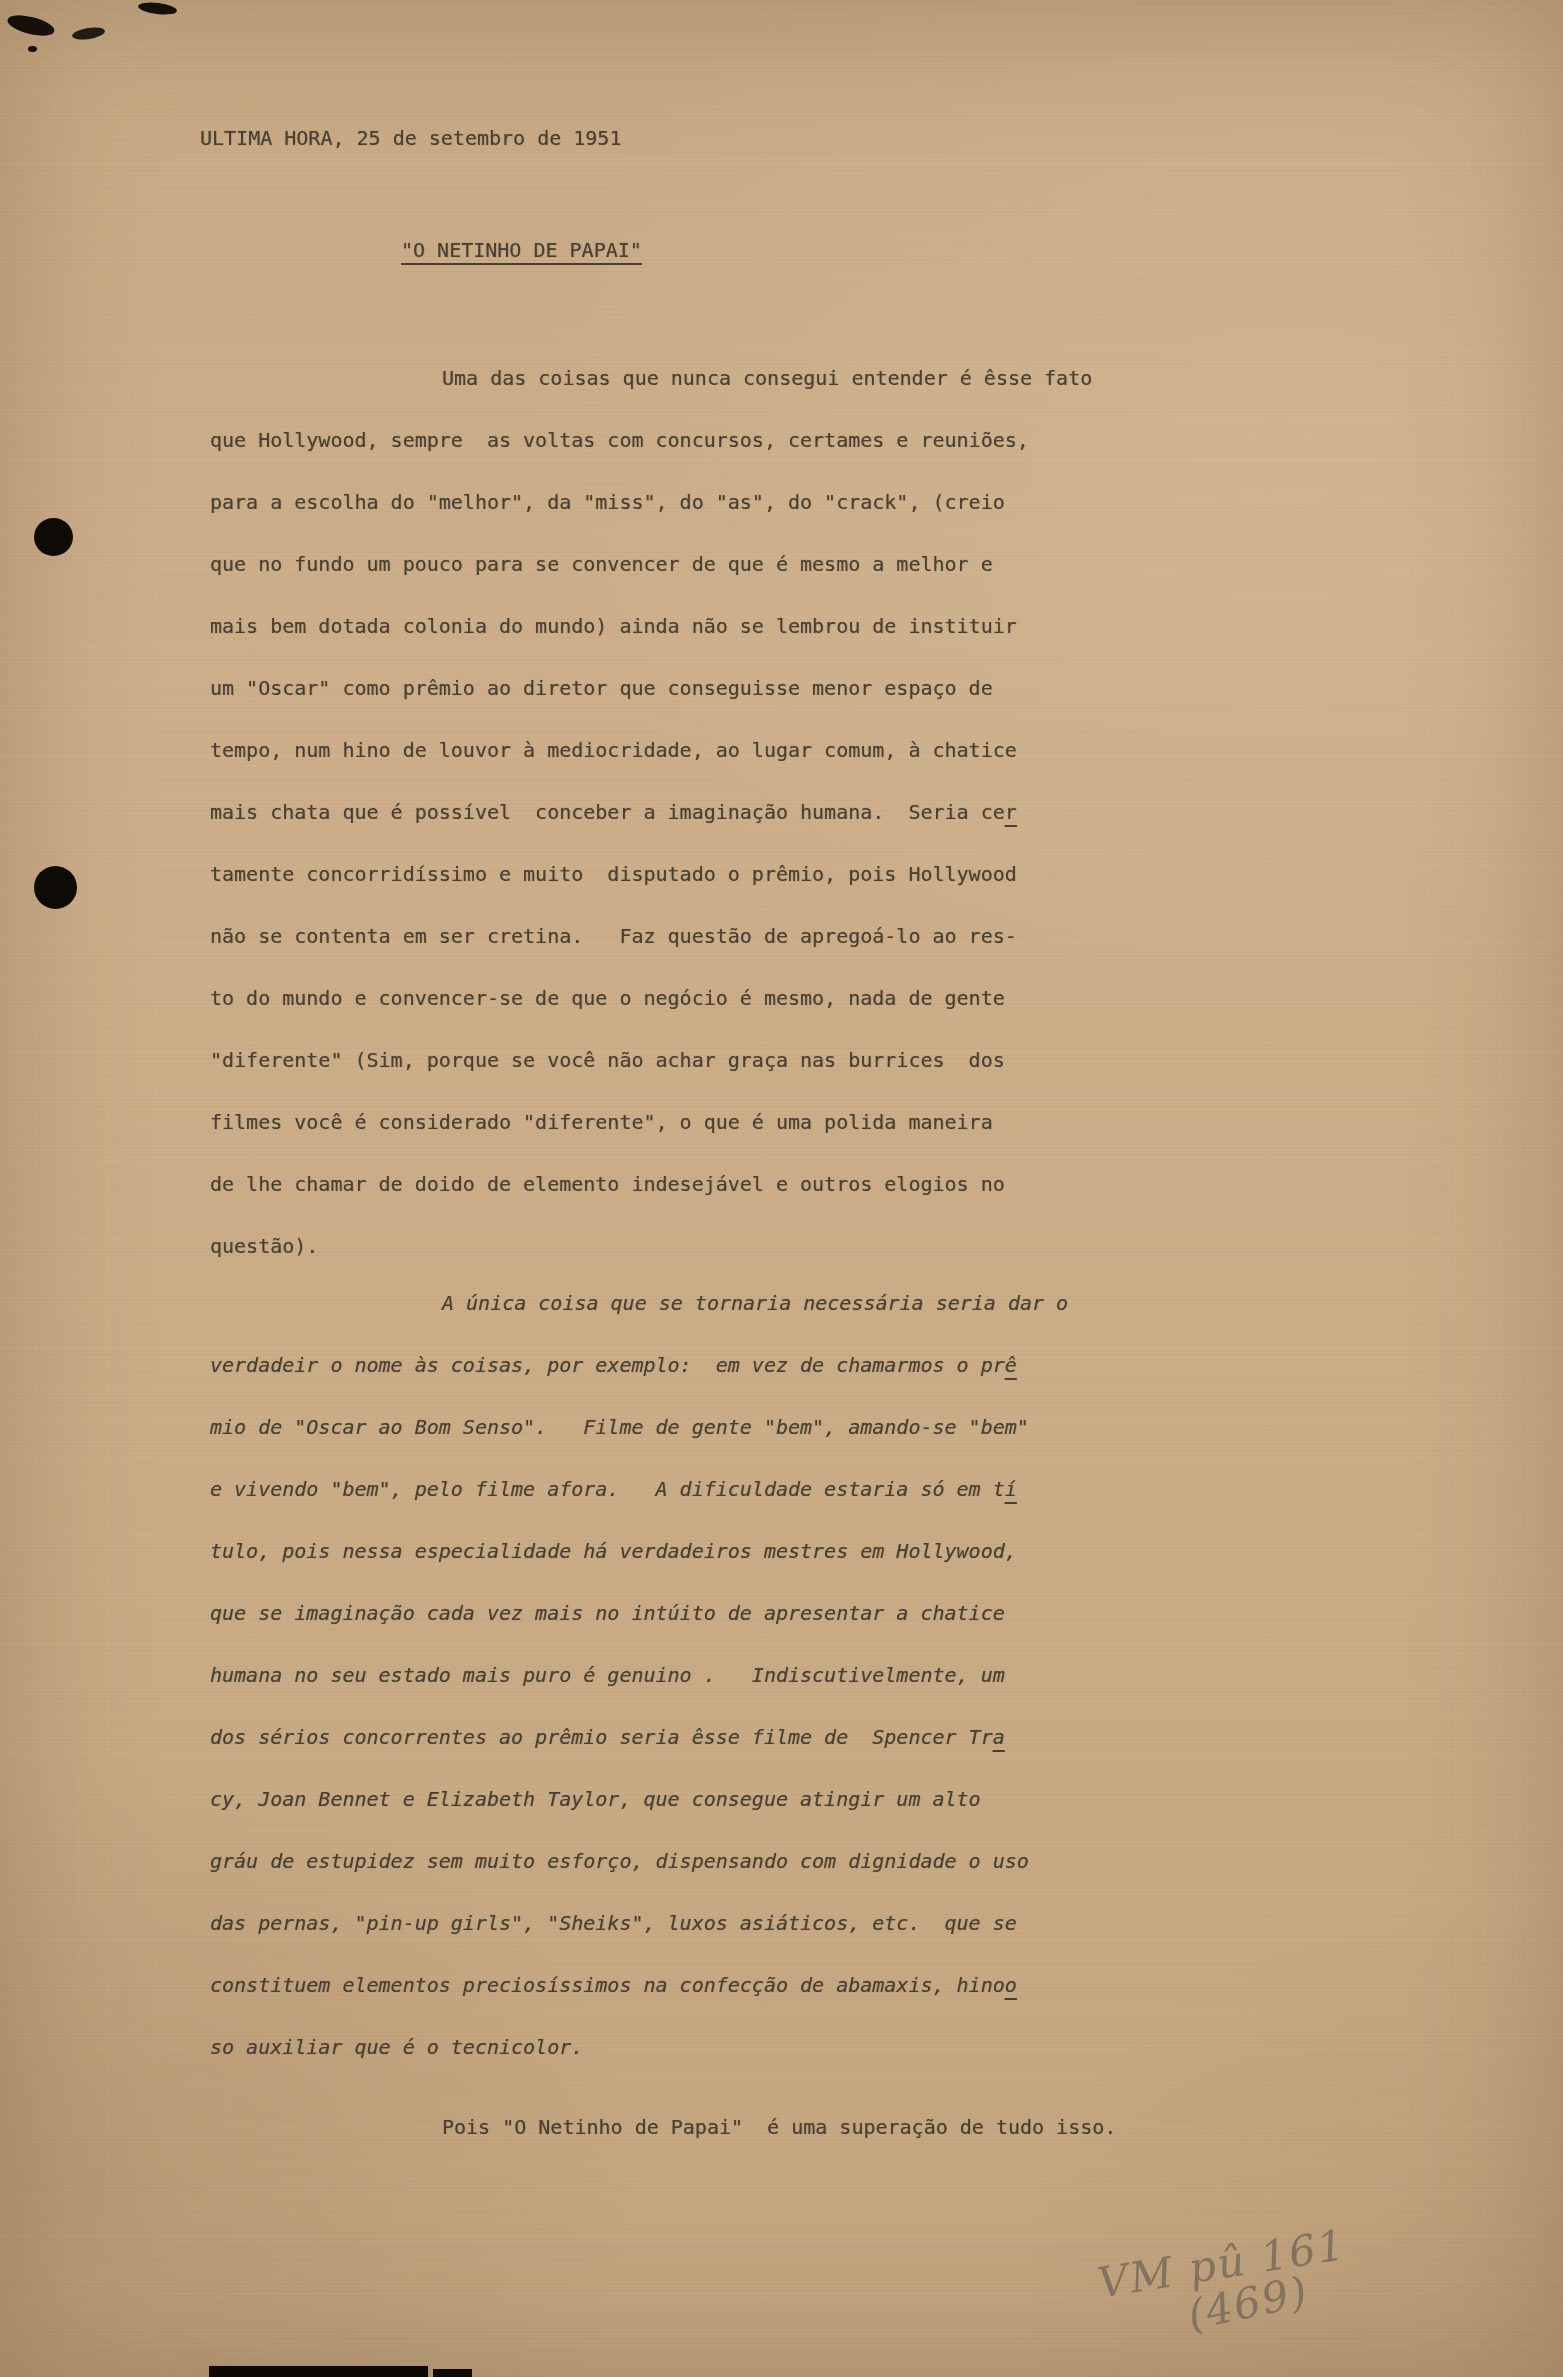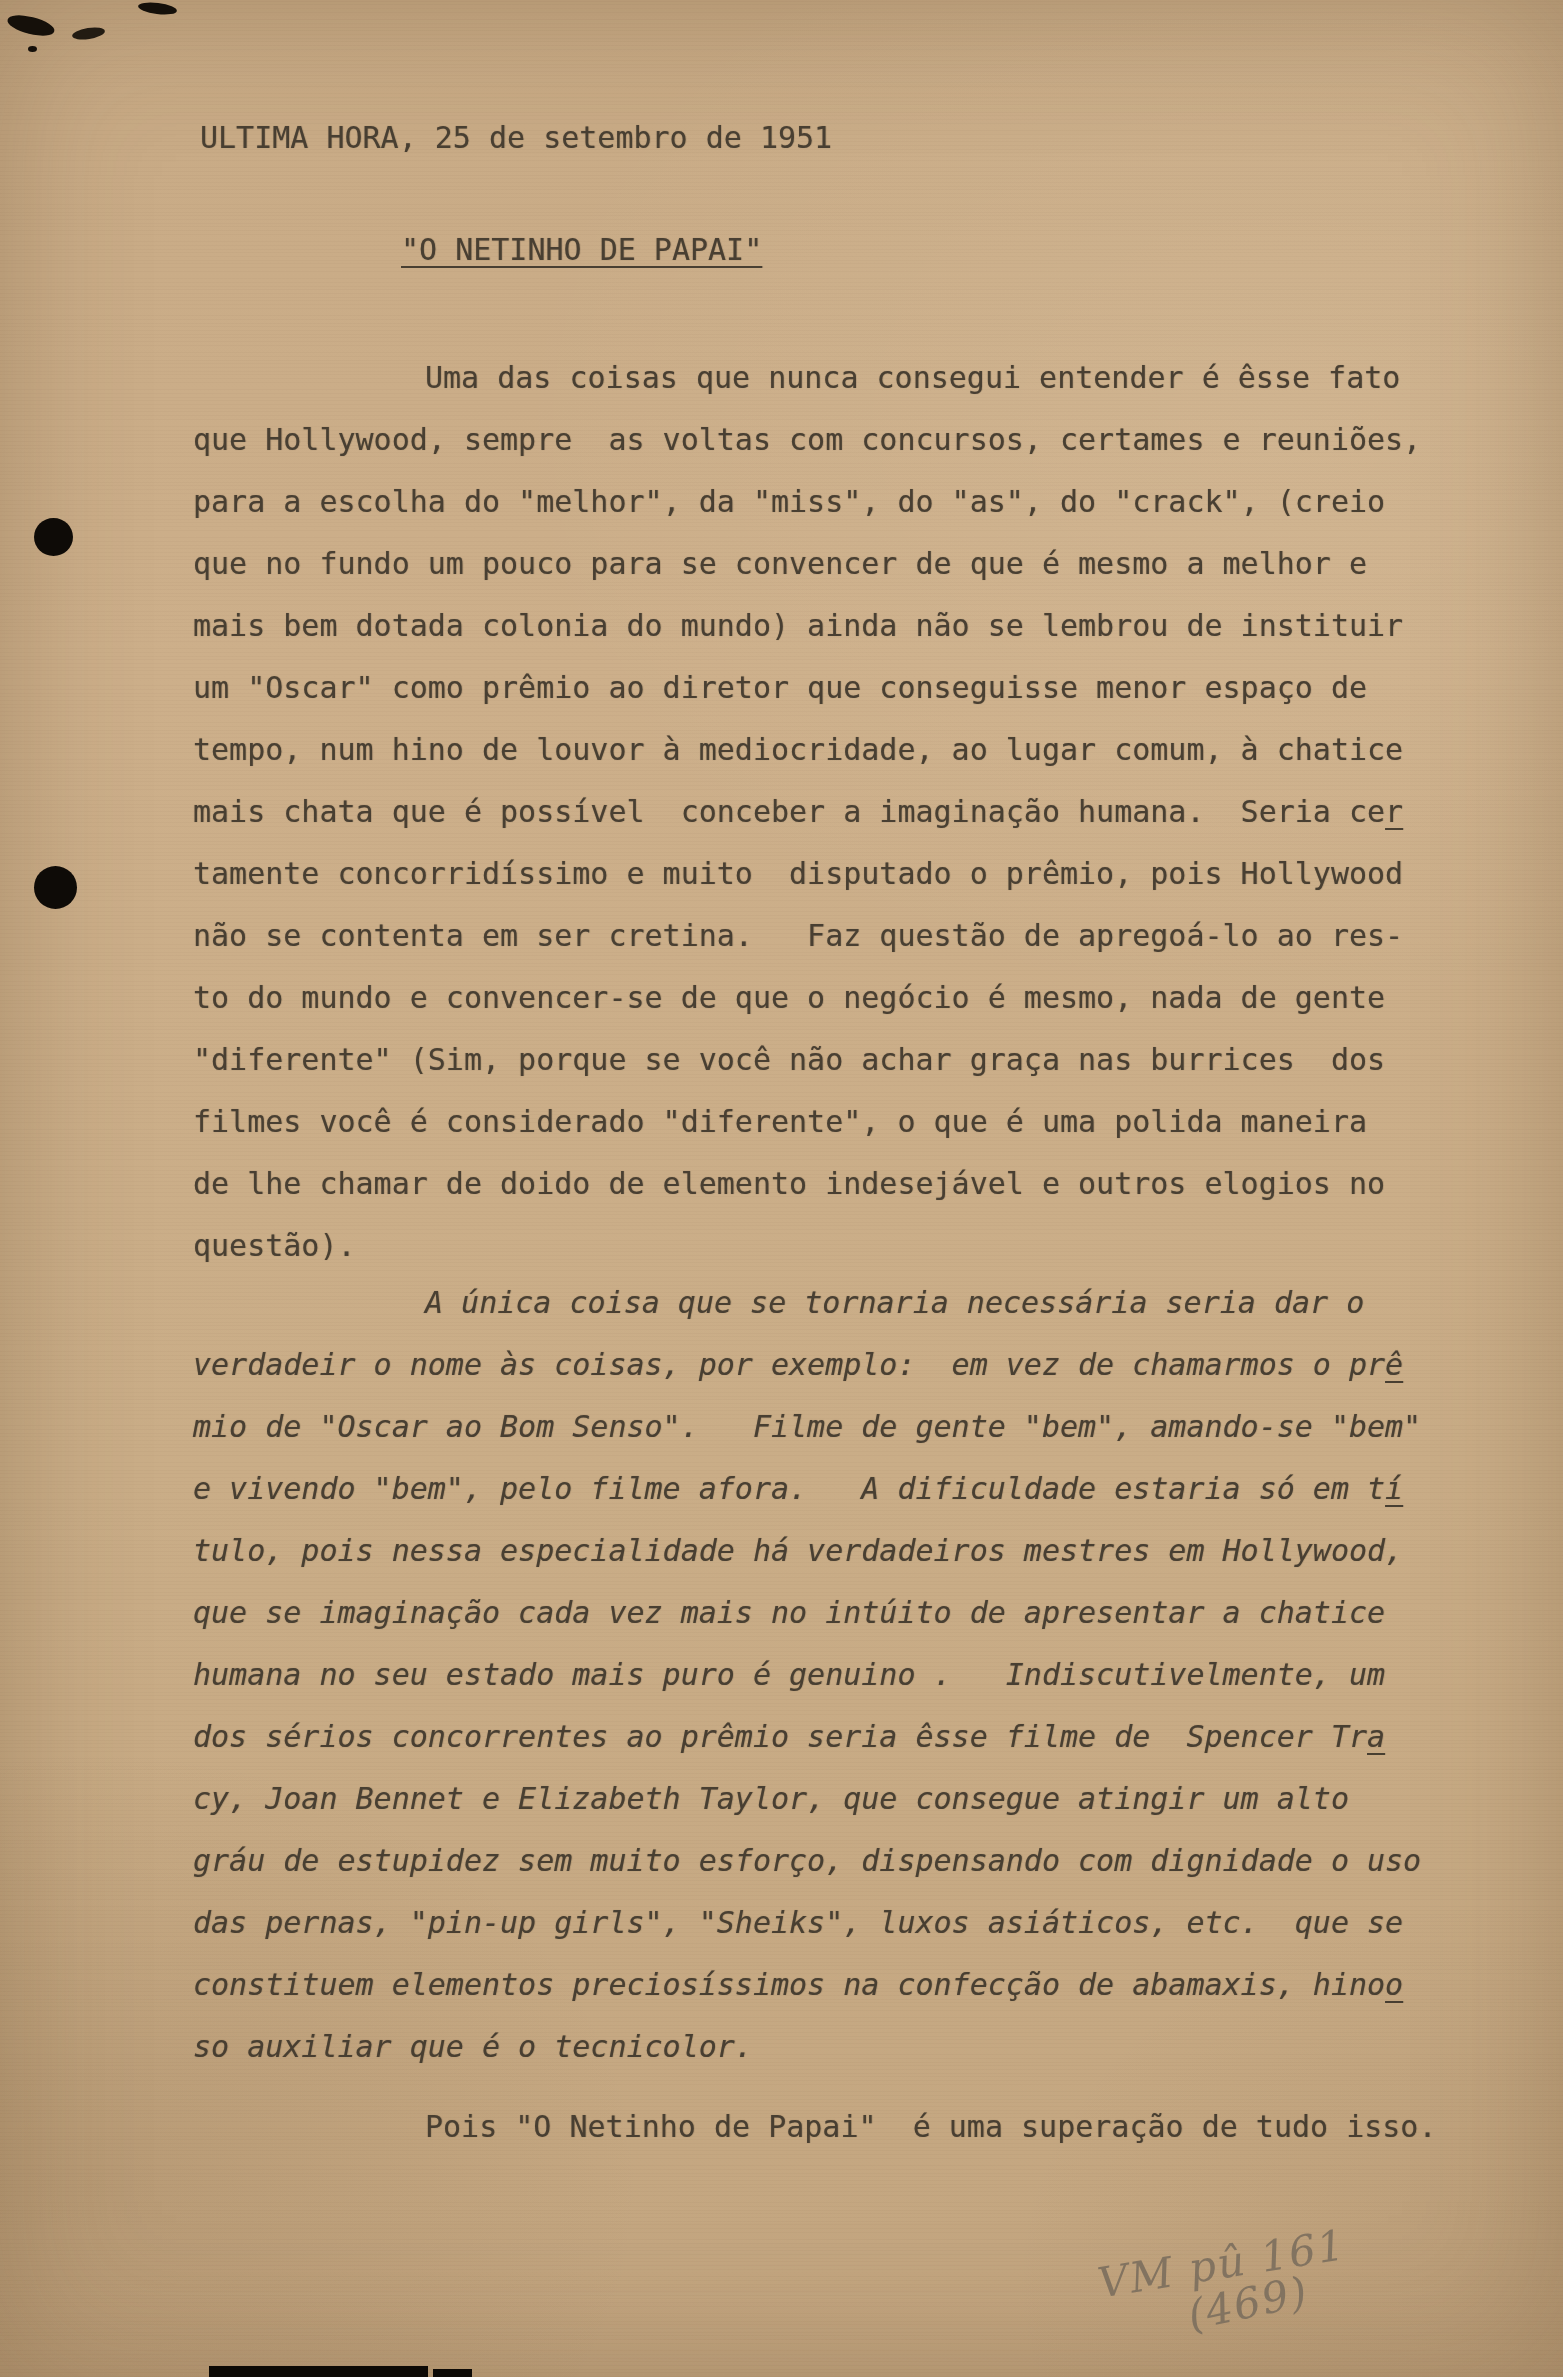--- a/index.html
+++ b/index.html
@@ -13,29 +13,29 @@
       radial-gradient(1194px 918px at 82% 18%, rgba(255,242,214,0.10), transparent 65%),
       radial-gradient(918px 735px at 6% 92%, rgba(92,62,32,0.12), transparent 60%),
       radial-gradient(826px 643px at 96% 96%, rgba(92,62,32,0.08), transparent 60%),
       repeating-linear-gradient(0deg, rgba(0,0,0,0.015) 0 0.9px, rgba(255,255,255,0.012) 0.9px 3.7px),
       linear-gradient(180deg,#c7a984 0%,#ccae89 28%,#c9ac86 62%,#c2a47e 100%);
     box-shadow:inset 0 0 147px rgba(82,56,30,0.28);
   }
   .typed{
     color:rgba(64,56,44,0.88);
     text-shadow:0 0 0.9px rgba(64,56,44,0.45), 0.9px 0 0 rgba(64,56,44,0.10);
-    font-size:30px;
+    font-size:20px;
   }
   .hline{position:absolute;left:200px;top:107px;height:62px;line-height:62px;white-space:pre;}
   .title{
     position:absolute;left:401px;top:219px;height:62px;line-height:62px;white-space:pre;
     text-decoration:underline;text-underline-offset:6.4px;text-decoration-thickness:2.3px;
   }
   .para{position:absolute;left:193px;}
-  .para .line{height:62px;line-height:62px;white-space:pre;}
+  .para .line{height:62px;line-height:62px;white-space:pre;margin-left:17px;}
   .para .line:first-child{padding-left:232px;}
   #para-1{top:347px;}
   #para-2{top:1272px;font-style:italic;}
   #para-3{top:2096px;}
   .usuf{text-decoration:underline;text-underline-offset:6.4px;text-decoration-thickness:2.3px;}
   .mark{position:absolute;background:#15100a;border-radius:50%;}
   #corner-mark-1{left:7.3px;top:16.5px;width:48px;height:16.5px;transform:rotate(14deg);}
   #corner-mark-2{left:72px;top:27.5px;width:33px;height:11px;transform:rotate(-9deg);opacity:.92;}
   #corner-mark-3{left:138px;top:2.8px;width:39px;height:11px;transform:rotate(7deg);}
   #corner-mark-4{left:27.5px;top:46px;width:9.2px;height:6.4px;}

